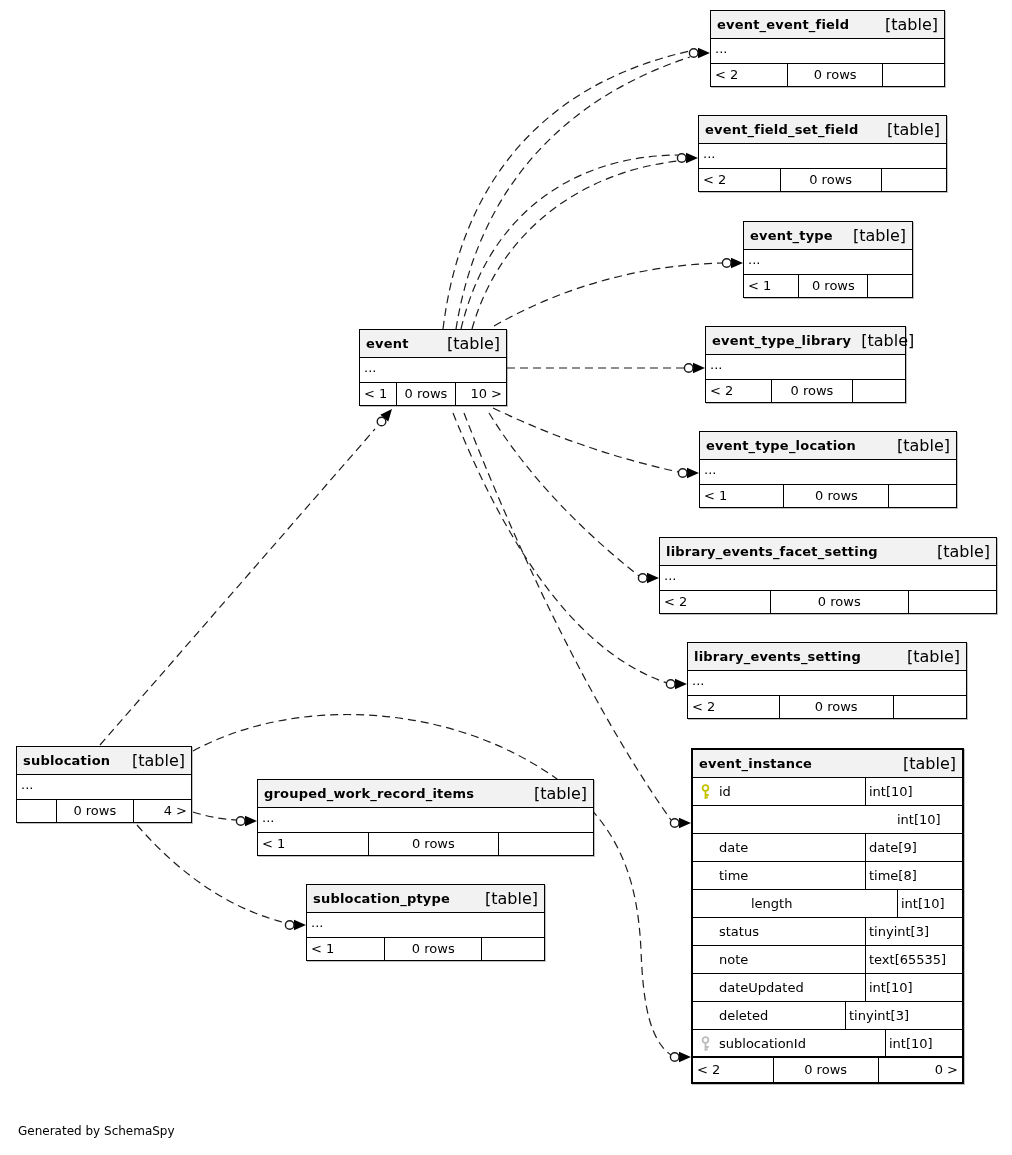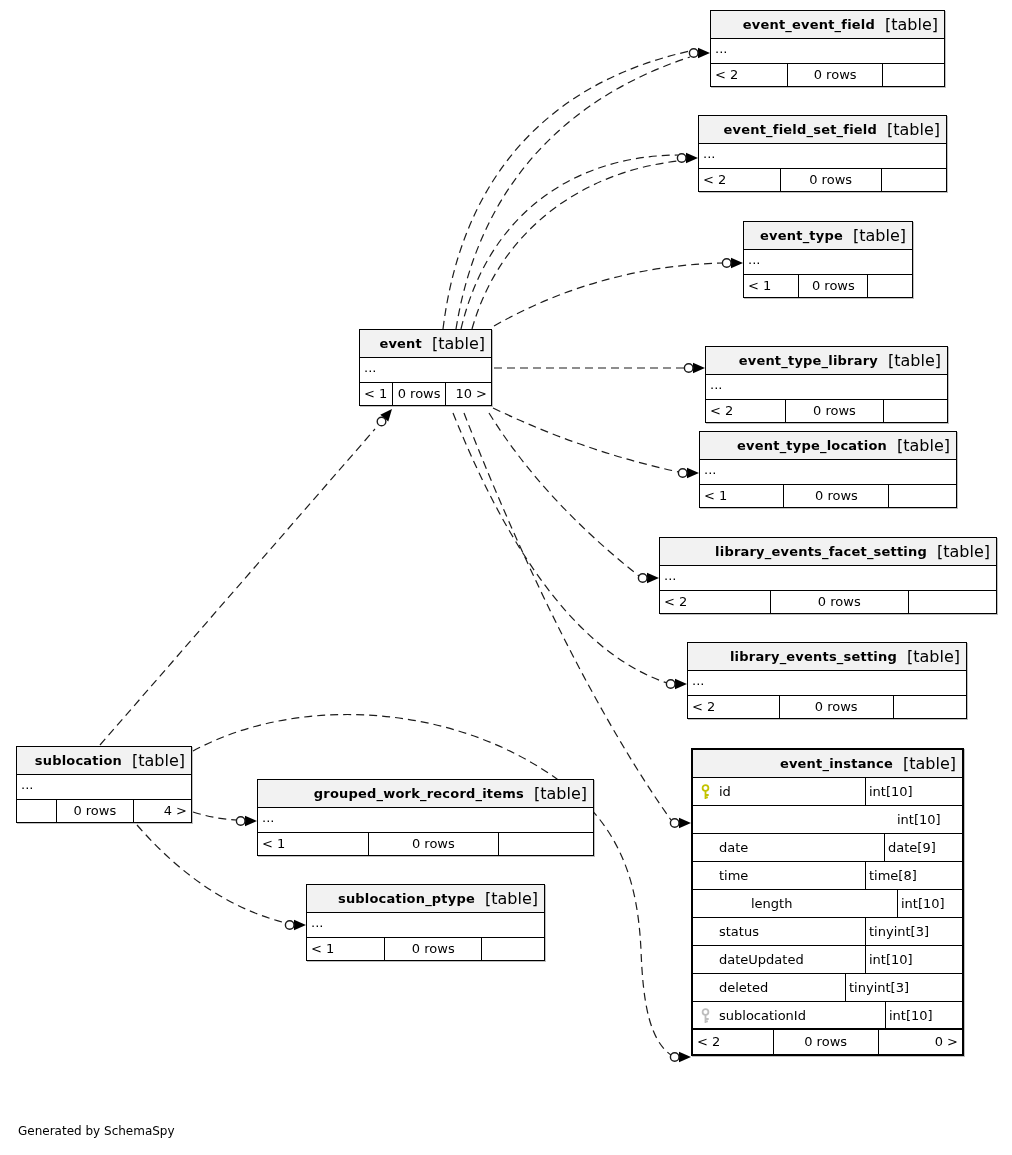--- a/index.html
+++ b/index.html
@@ -3,21 +3,21 @@
 <meta charset="utf-8">
 <style>
   html,body{margin:0;padding:0;background:#ffffff;}
   body{font-family:"DejaVu Sans","Liberation Sans",sans-serif;color:#000;}
   #canvas{position:relative;width:1012px;height:1155px;background:#fff;overflow:hidden;}
   #wires{position:absolute;left:0;top:0;z-index:0;}
   .tbl{position:absolute;z-index:1;background:#fff;border:1px solid #000;box-sizing:border-box;
        box-shadow:1px 1px 0 rgba(0,0,0,0.25);}
   .tbl.focus{border-width:2px;}
   .hdr{height:28px;background:#f2f2f2;border-bottom:1px solid #000;display:flex;
-       align-items:center;justify-content:flex-end;padding:0 6px;box-sizing:border-box;}
+       align-items:center;justify-content:space-between;padding:0 6px;box-sizing:border-box;}
   .hdr .nm{font-weight:bold;font-size:13px;letter-spacing:0.2px;white-space:nowrap;}
   .hdr .bg{font-size:16px;margin-left:10px;white-space:nowrap;}
   .mid{height:25px;border-bottom:1px solid #000;font-size:13px;line-height:20px;
        padding:0 4px;box-sizing:border-box;background:#fff;}
   .ftr{display:flex;font-size:13px;background:#fff;align-items:stretch;}
   .ftr .fc{box-sizing:border-box;line-height:22px;height:22px;overflow:hidden;white-space:nowrap;}
   .ftr .fc1{padding-left:4px;border-right:1px solid #000;text-align:left;}
   .ftr .fc2{text-align:center;border-right:1px solid #000;}
   .ftr .fc3{text-align:right;padding-right:4px;}
   .tbl.focus .ftr .fc{line-height:24px;height:24px;}
@@ -131,21 +131,21 @@
           <span class="nm">event_type</span>
           <span class="bg">[table]</span>
         </div>
         <div class="mid">...</div>
         <div class="ftr">
           <div class="fc fc1" style="width: 33%;">&lt; 1</div>
           <div class="fc fc2" style="width: 41%;">0 rows</div>
           <div class="fc fc3" style="width: 26%;"></div>
         </div>
       </div>
-      <div class="tbl" style="left: 705px; top: 346px; width: 243px;">
+      <div class="tbl" style="left: 705px; top: 326px; width: 201px;">
         <div class="hdr">
           <span class="nm">event_type_library</span>
           <span class="bg">[table]</span>
         </div>
         <div class="mid">...</div>
         <div class="ftr">
           <div class="fc fc1" style="width: 33%;">&lt; 2</div>
           <div class="fc fc2" style="width: 41%;">0 rows</div>
           <div class="fc fc3" style="width: 26%;"></div>
         </div>
@@ -199,34 +199,38 @@
           <div class="ct" style="flex: 1 1 0%;">int[10]</div>
         </div>
         <div class="crow">
           <div class="cn" style="width: 201px; margin-top: 34px;"><svg class="keyicon" viewBox="0 0 11 17">
     <circle cx="5.5" cy="4" r="2.9" fill="none" stroke="#bdbdbd" stroke-width="1.8"></circle>
     <path d="M5.5 6.9 V15 M5.5 11 h3.2 M5.5 13.4 h2.4" fill="none" stroke="#bdbdbd" stroke-width="1.8"></path>
   </svg><span>eventId</span></div>
           <div class="ct" style="flex: 1 1 0%;">int[10]</div>
         </div>
         <div class="crow">
-          <div class="cn" style="width: 192px;"><span>date</span></div>
+          <div class="cn" style="width: 173px;"><span>date</span></div>
           <div class="ct" style="flex: 1 1 0%;">date[9]</div>
         </div>
         <div class="crow">
           <div class="cn" style="width: 173px;"><span>time</span></div>
           <div class="ct" style="flex: 1 1 0%;">time[8]</div>
         </div>
         <div class="crow">
           <div class="cn" style="width: 173px; margin-left: 32px;"><span>length</span></div>
           <div class="ct" style="flex: 1 1 0%;">int[10]</div>
         </div>
         <div class="crow">
           <div class="cn" style="width: 173px;"><span>status</span></div>
           <div class="ct" style="flex: 1 1 0%;">tinyint[3]</div>
+        </div>
+        <div class="crow">
+          <div class="cn" style="width: 173px;"><span>note</span></div>
+          <div class="ct" style="flex: 1 1 0%;">text[65535]</div>
         </div>
         <div class="crow">
           <div class="cn" style="width: 173px;"><span>dateUpdated</span></div>
           <div class="ct" style="flex: 1 1 0%;">int[10]</div>
         </div>
         <div class="crow">
           <div class="cn" style="width: 153px;"><span>deleted</span></div>
           <div class="ct" style="flex: 1 1 0%;">tinyint[3]</div>
         </div>
         <div class="crow" style="border-bottom: 2px solid rgb(0, 0, 0);">
@@ -235,21 +239,21 @@
     <path d="M5.5 6.9 V15 M5.5 11 h3.2 M5.5 13.4 h2.4" fill="none" stroke="#bdbdbd" stroke-width="1.8"></path>
   </svg><span>sublocationId</span></div>
           <div class="ct" style="flex: 1 1 0%;">int[10]</div>
         </div>
         <div class="ftr">
           <div class="fc fc1" style="width: 30%;">&lt; 2</div>
           <div class="fc fc2" style="width: 39%;">0 rows</div>
           <div class="fc fc3" style="width: 31%;">0 &gt;</div>
         </div>
       </div>
-      <div class="tbl" style="left: 359px; top: 329px; width: 133px;">
+      <div class="tbl" style="left: 359px; top: 329px; width: 148px;">
         <div class="hdr">
           <span class="nm">event</span>
           <span class="bg">[table]</span>
         </div>
         <div class="mid">...</div>
         <div class="ftr">
           <div class="fc fc1" style="width: 25.5%;">&lt; 1</div>
           <div class="fc fc2" style="width: 40%;">0 rows</div>
           <div class="fc fc3" style="width: 34.5%;">10 &gt;</div>
         </div>

